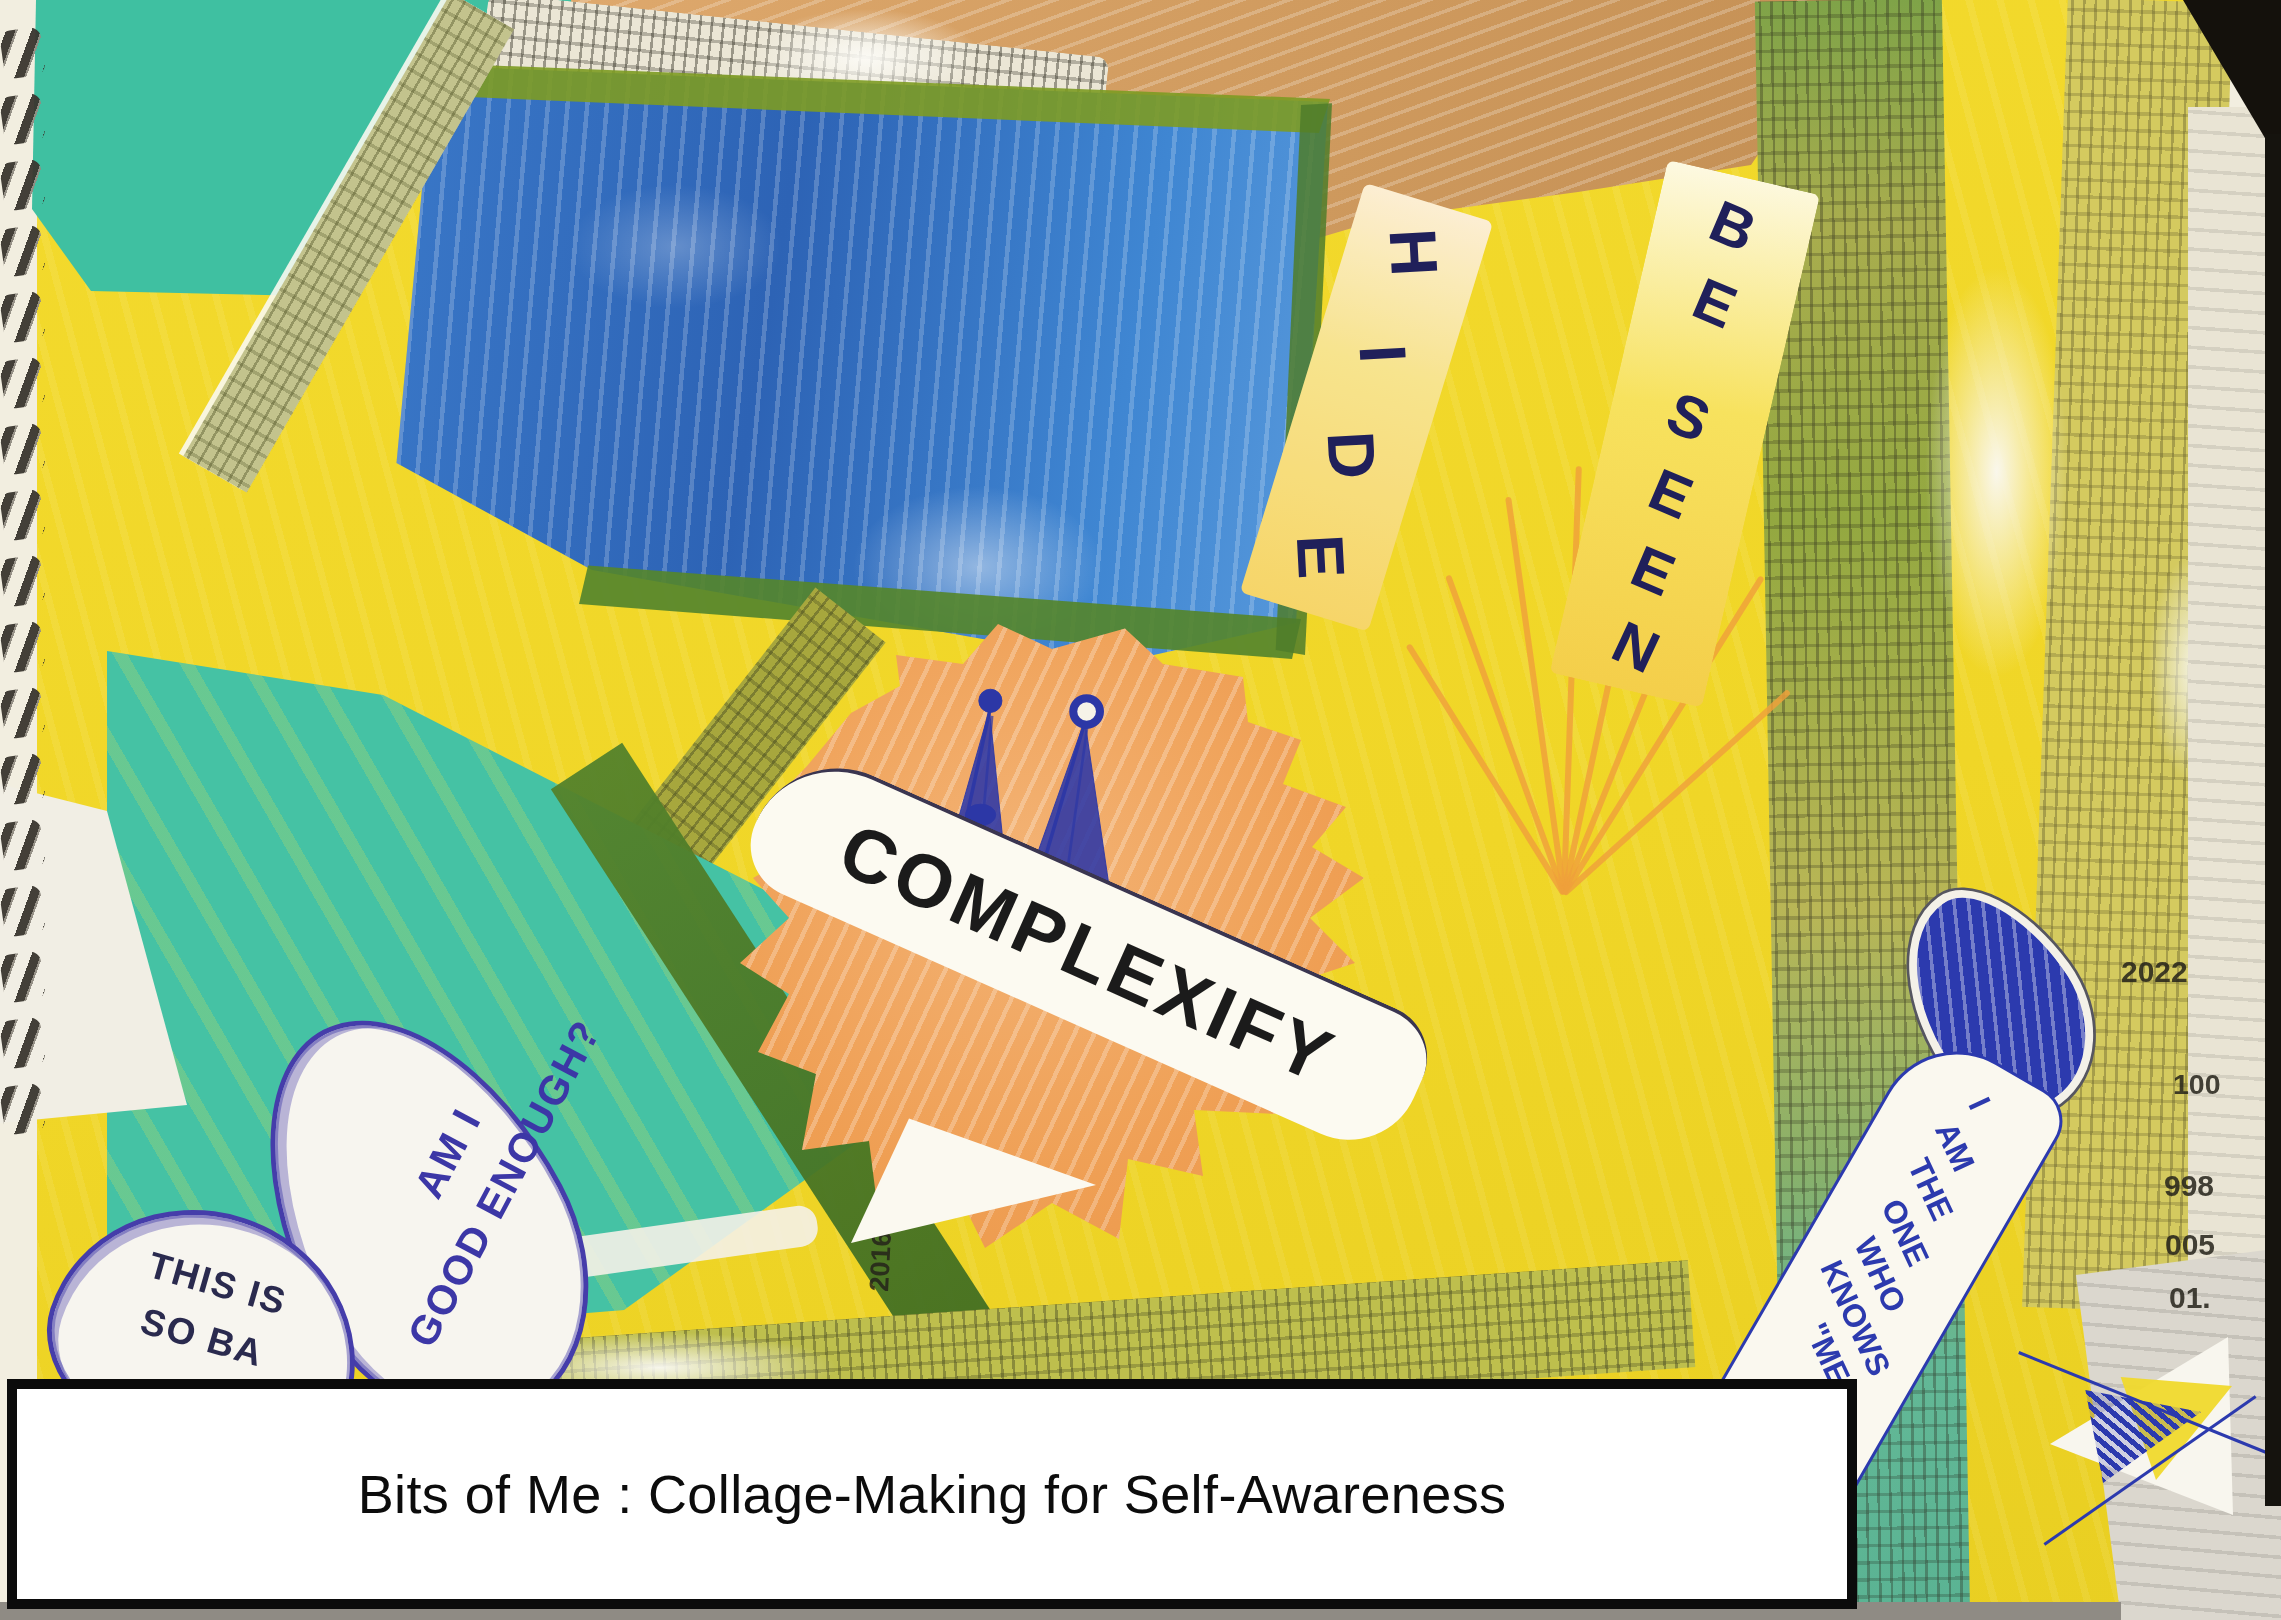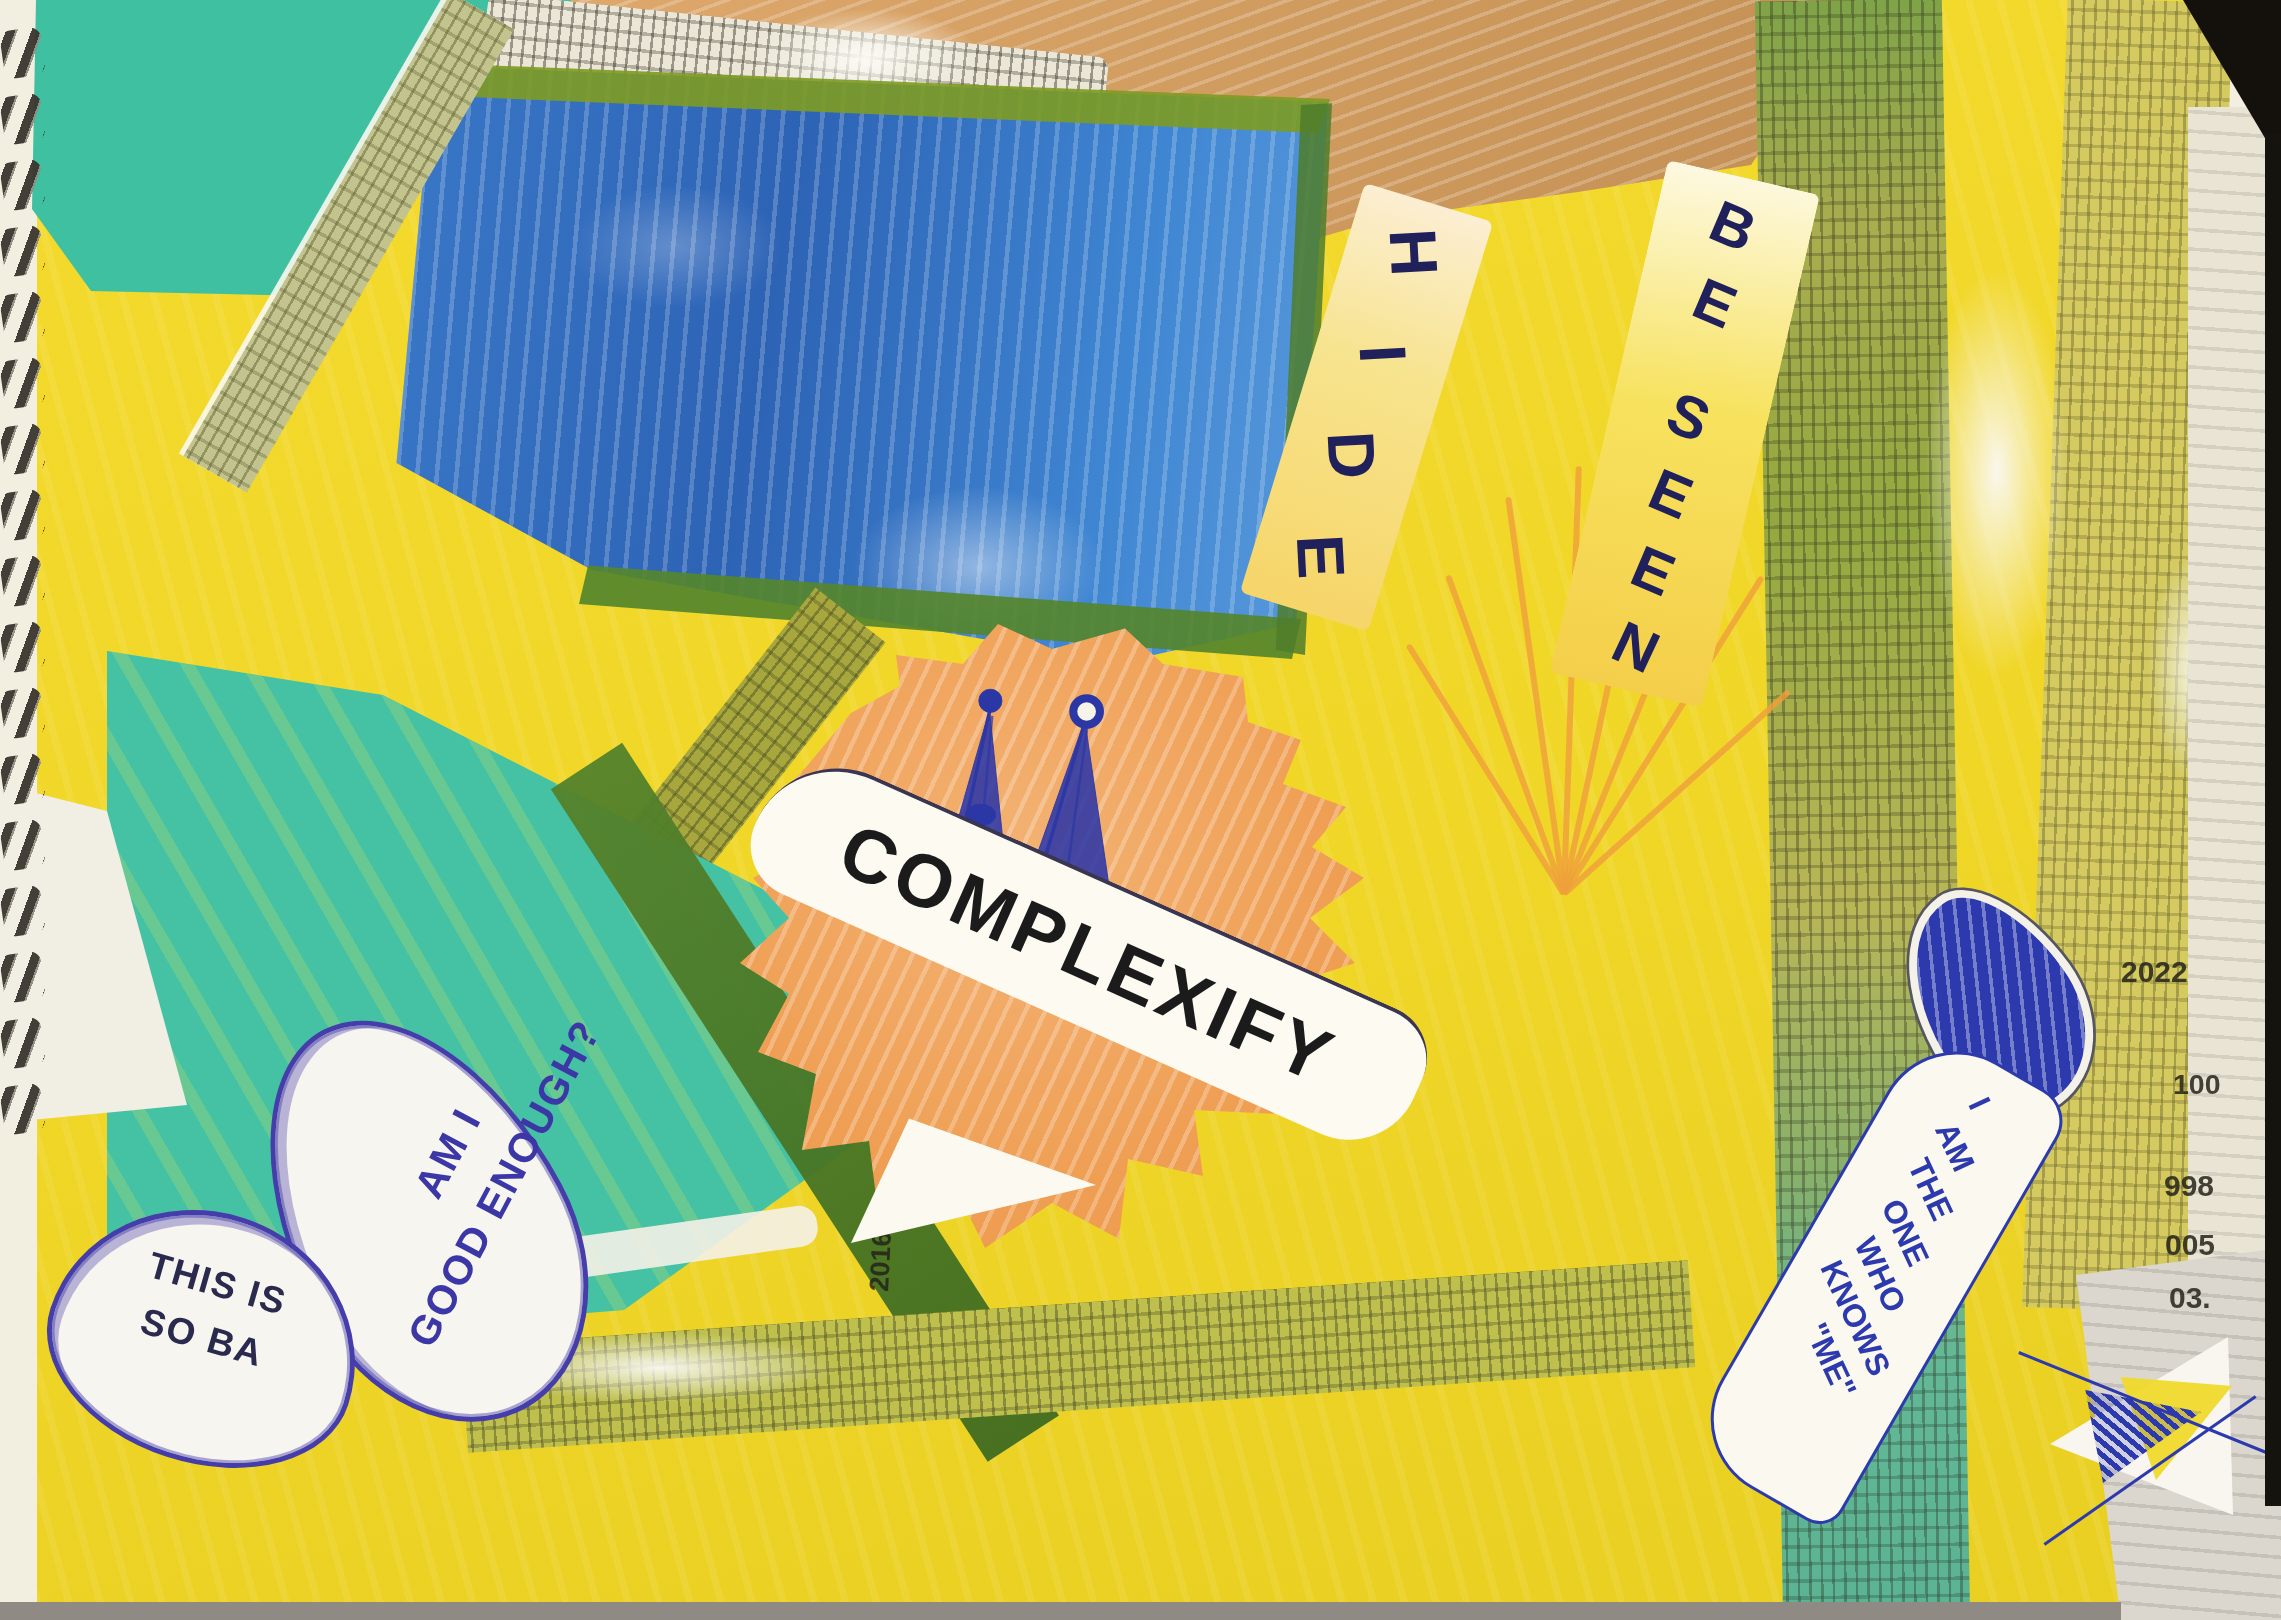--- a/index.html
+++ b/index.html
@@ -99,21 +99,21 @@
               background:radial-gradient(closest-side,rgba(250,248,242,.97),rgba(250,248,242,0));"></div>
 
   <div class="abs np" style="left:2045px;top:0;width:165px;height:1310px;z-index:6;transform:rotate(2deg);
               background-color:#d3cb68;box-shadow:inset 0 0 0 356px rgba(214,200,80,.35);"></div>
   <div class="abs" style="left:2148px;top:552px;width:98px;height:232px;z-index:7;
               background:radial-gradient(closest-side,rgba(248,247,242,.95),rgba(248,247,242,0));"></div>
   <span class="abs frag" style="left:2121px;top:955px;z-index:8;font-size:30px;">2022</span>
   <span class="abs frag" style="left:2173px;top:1068px;z-index:8;font-size:28.5px;">100</span>
   <span class="abs frag" style="left:2164px;top:1169px;z-index:8;font-size:30px;">998</span>
   <span class="abs frag" style="left:2165px;top:1228px;z-index:8;font-size:30px;">005</span>
-  <span class="abs frag" style="left:2169px;top:1281px;z-index:8;font-size:30px;">03.</span>
+  <span class="abs frag" style="left:2169px;top:1281px;z-index:8;font-size:30px;">01.</span>
 
   <div class="abs" style="left:2188px;top:107px;width:85px;height:1185px;z-index:7;background:#e9e4d4;
               background-image:repeating-linear-gradient(4deg, rgba(120,118,108,.18) 0 3.6px, rgba(120,118,108,0) 3.6px 19.6px);"></div>
   <div class="abs" style="left:2076px;top:1248px;width:205px;height:372px;z-index:7;background:#dbd7ce;
               background-image:repeating-linear-gradient(5deg, rgba(120,118,110,.22) 0 3.6px, rgba(120,118,110,0) 3.6px 19.6px);
               clip-path:polygon(0 27px,205px 0,205px 372px,45px 372px);"></div>
 
   <div class="abs ray" style="left:1564px;top:891px;width:374px;z-index:10;transform:rotate(-58deg);"></div>
   <div class="abs ray" style="left:1564px;top:891px;width:419px;z-index:10;transform:rotate(-68deg);"></div>
   <div class="abs ray" style="left:1564px;top:891px;width:446px;z-index:10;transform:rotate(-78deg);"></div>
@@ -253,15 +253,18 @@
   </div>
 
   <div class="abs" style="left:0;top:784px;width:196px;height:339px;z-index:8;background:#f1eee4;
               clip-path:polygon(0 0,107px 27px,187px 321px,0 339px);"></div>
 
   <div class="abs" style="left:2174px;top:0;width:107px;height:169px;z-index:30;background:#14110c;
               clip-path:polygon(9px 0,107px 0,107px 165px);"></div>
   <div class="abs" style="left:2265px;top:134px;width:16px;height:1372px;z-index:30;background:#15130e;"></div>
   <div class="abs" style="left:0;top:1602px;width:2121px;height:18px;z-index:9;background:#8f8b84;"></div>
 
+  <div class="cap-bar abs">
+    <span class="cap-text">Bits of Me : Collage-Making for Self-Awareness</span>
+  </div>
 
 </div>
 
 
 </body></html>

